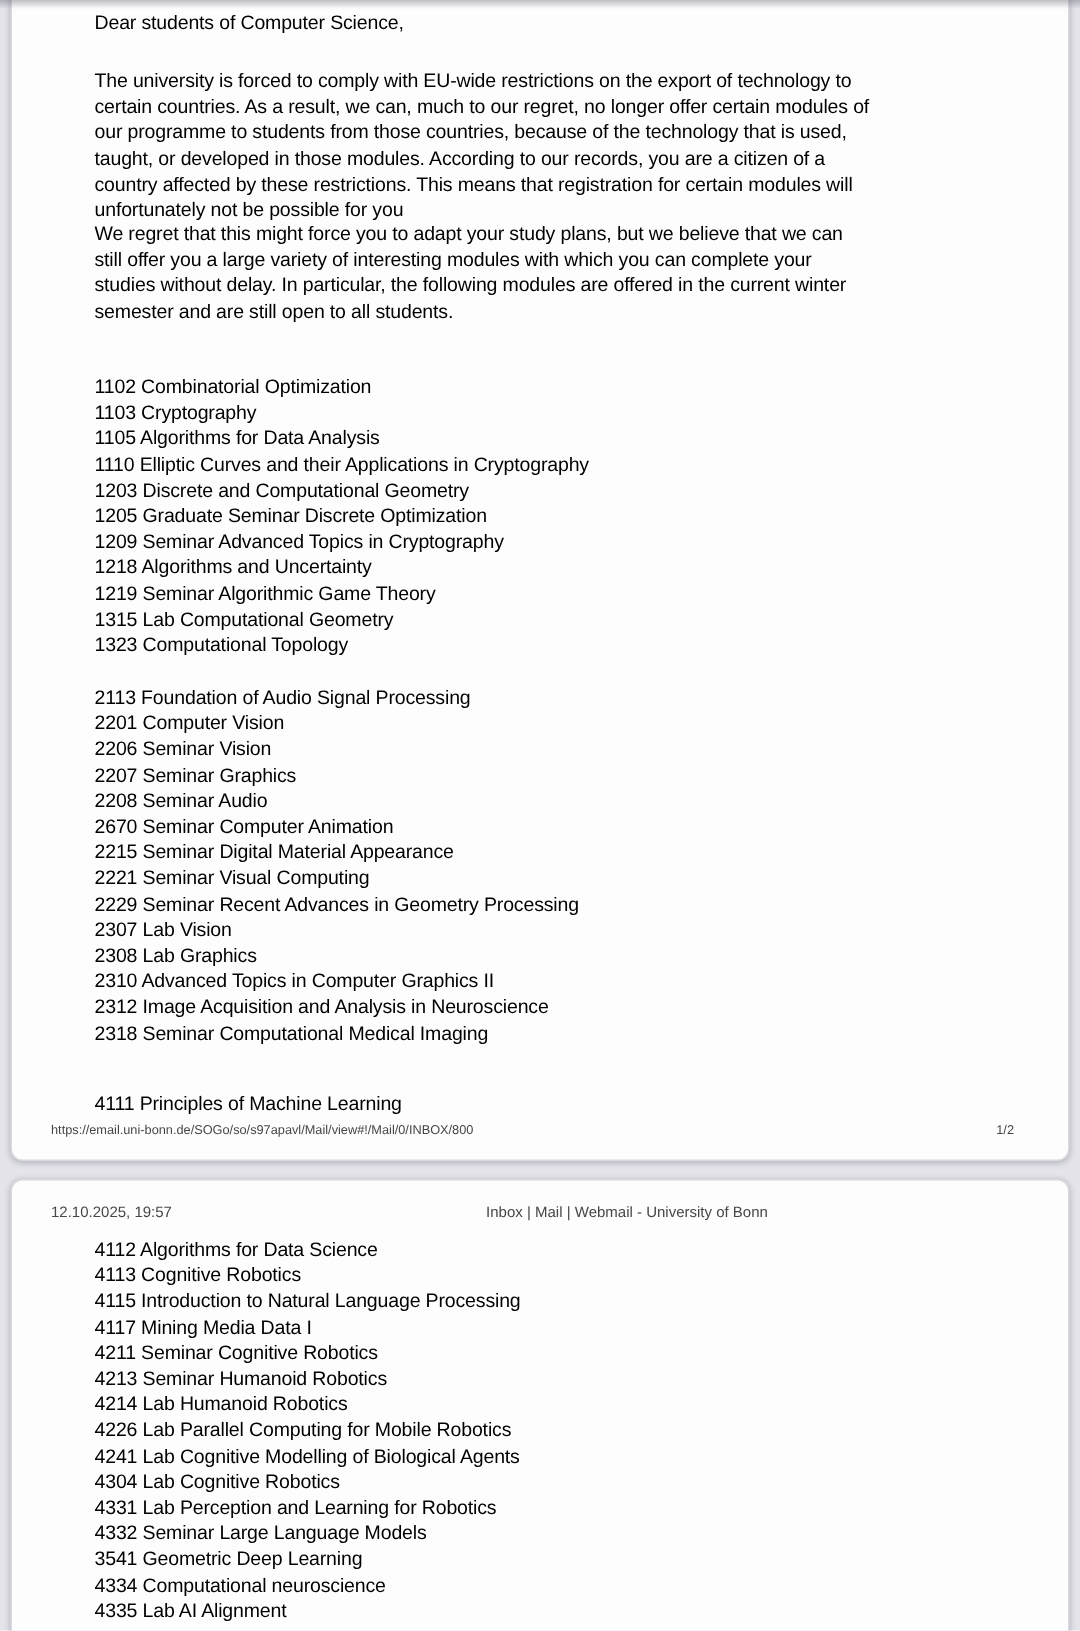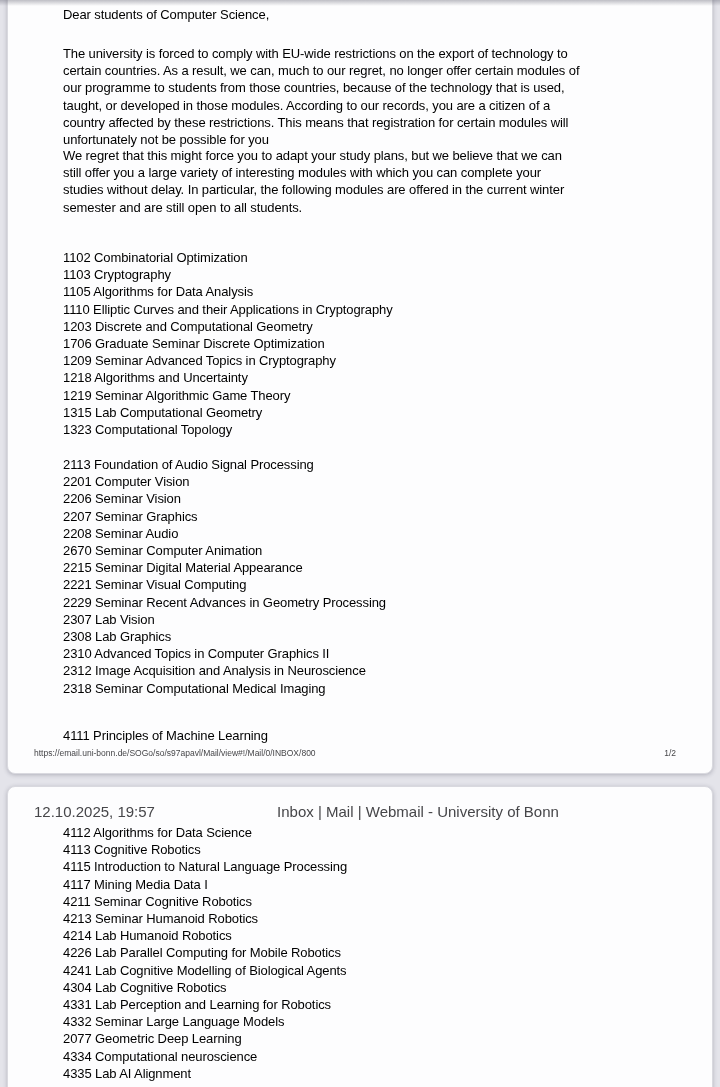--- a/index.html
+++ b/index.html
@@ -57,21 +57,21 @@
     color: #464649;
     font-size: 8.5px;
   }
   .footer-page { padding-right: 10px; }
 
   .print-header {
     position: absolute;
     left: 0; right: 0; top: 16px;
     height: 12px;
     color: #464649;
-    font-size: 15px;
+    font-size: 10px;
   }
   .header-date { position: absolute; left: 26px; top: 0; }
   .header-title { position: absolute; left: 410px; top: 0; transform: translateX(-50%); white-space: nowrap; }
 
   .mlist-4000b { top: 37px; }
 </style>
 </head>
 <body>
 
 <div class="top-shade"></div>
@@ -94,21 +94,21 @@
       <div>studies without delay. In particular, the following modules are offered in the current winter</div>
       <div>semester and are still open to all students.</div>
     </div>
 
   <div class="txt mlist-1000">
       <div>1102 Combinatorial Optimization</div>
       <div>1103 Cryptography</div>
       <div>1105 Algorithms for Data Analysis</div>
       <div>1110 Elliptic Curves and their Applications in Cryptography</div>
       <div>1203 Discrete and Computational Geometry</div>
-      <div>1706 Graduate Seminar Discrete Optimization</div>
+      <div>1205 Graduate Seminar Discrete Optimization</div>
       <div>1209 Seminar Advanced Topics in Cryptography</div>
       <div>1218 Algorithms and Uncertainty</div>
       <div>1219 Seminar Algorithmic Game Theory</div>
       <div>1315 Lab Computational Geometry</div>
       <div>1323 Computational Topology</div>
     </div>
 
   <div class="txt mlist-2000">
       <div>2113 Foundation of Audio Signal Processing</div>
       <div>2201 Computer Vision</div>
@@ -148,17 +148,17 @@
       <div>4115 Introduction to Natural Language Processing</div>
       <div>4117 Mining Media Data I</div>
       <div>4211 Seminar Cognitive Robotics</div>
       <div>4213 Seminar Humanoid Robotics</div>
       <div>4214 Lab Humanoid Robotics</div>
       <div>4226 Lab Parallel Computing for Mobile Robotics</div>
       <div>4241 Lab Cognitive Modelling of Biological Agents</div>
       <div>4304 Lab Cognitive Robotics</div>
       <div>4331 Lab Perception and Learning for Robotics</div>
       <div>4332 Seminar Large Language Models</div>
-      <div>2077 Geometric Deep Learning</div>
+      <div>3541 Geometric Deep Learning</div>
       <div>4334 Computational neuroscience</div>
       <div>4335 Lab AI Alignment</div>
     </div>
 </div>
 
 </body></html>

